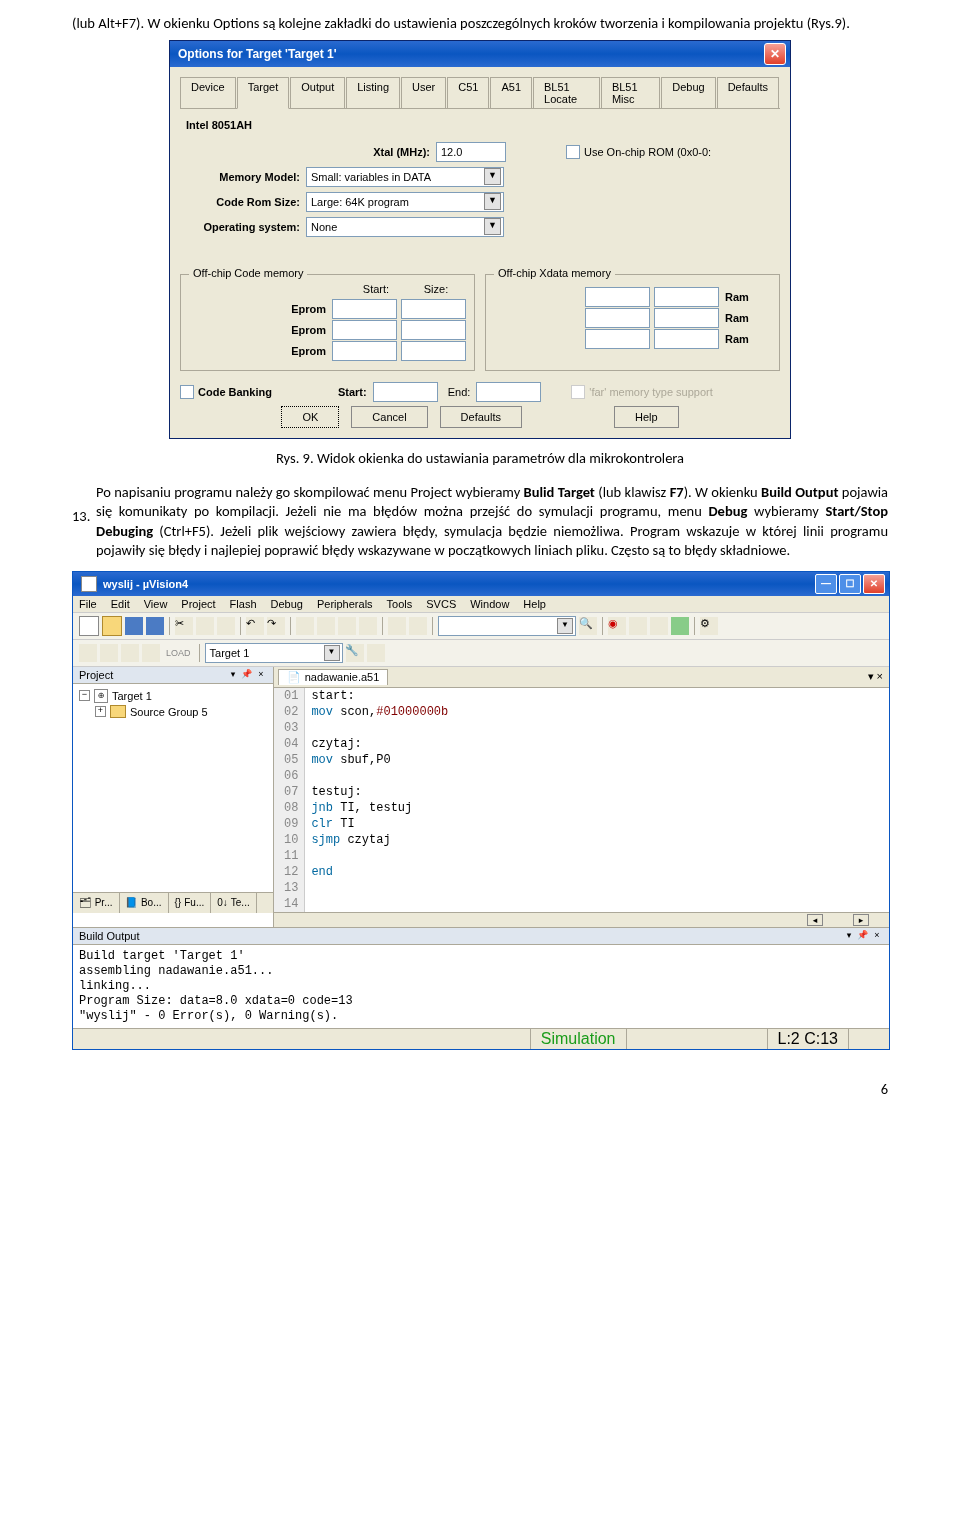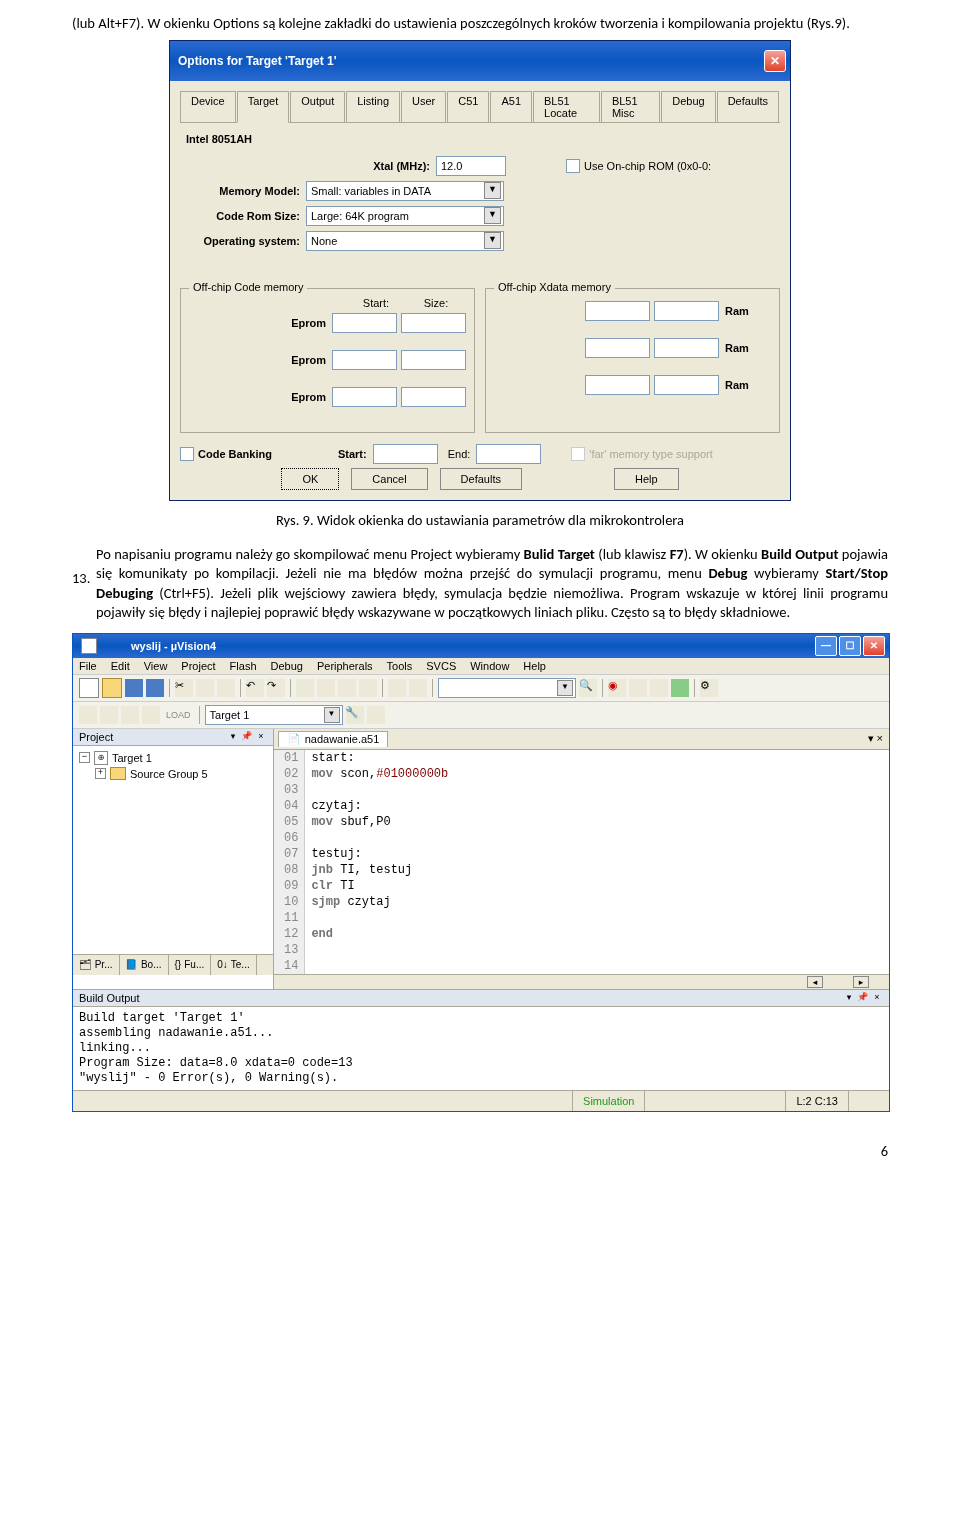--- a/index.html
+++ b/index.html
@@ -43,21 +43,21 @@
   .dlg {
     width: 620px;
     margin: 6px auto 10px auto;
     background: #ece9d8;
     border: 1px solid #0a246a;
     font-family: Tahoma, Arial, sans-serif;
     font-size: 11px;
     color: #000;
   }
   .dlg-titlebar {
-    height: 40px;
+    height: 26px;
     background: linear-gradient(to bottom, #2a6ad0 0%, #0a56c1 50%, #2a6ad0 100%);
     display: flex;
     align-items: center;
     padding: 0 4px 0 8px;
     color: #fff;
     font-weight: bold;
     font-size: 12px;
   }
   .dlg-titlebar .spacer { flex: 1; }
   .close-btn {
@@ -154,21 +154,21 @@
     padding: 0 4px;
     font-size: 11px;
   }
   .mem-col-hdr {
     display: flex;
     margin-bottom: 4px;
   }
   .mem-row {
     display: flex;
     align-items: center;
-    margin-bottom: 17px;
+    margin-bottom: 1px;
     justify-content: flex-end;
   }
   .btn {
     border: 1px solid #888;
     background: #ece9d8;
     height: 22px;
     padding: 0 20px;
     font-family: Tahoma, Arial, sans-serif;
     font-size: 11px;
     margin: 0 6px;
@@ -190,21 +190,20 @@
     background: #ece9d8;
   }
   .ide-titlebar {
     height: 24px;
     background: linear-gradient(to bottom, #2a6ad0 0%, #0a56c1 50%, #2a6ad0 100%);
     display: flex;
     align-items: center;
     color: #fff;
     padding: 0 4px 0 8px;
     font-weight: bold;
-    gap: 28px;
   }
   .ide-titlebar .spacer { flex: 1; }
   .win-btns { display: flex; gap: 2px; }
   .win-btn {
     width: 20px;
     height: 18px;
     background: #4e8fe8;
     border: 1px solid #fff;
     border-radius: 2px;
     color: #fff;
@@ -330,21 +329,21 @@
     color: #888;
     text-align: right;
     padding: 0 6px 0 10px;
     border-right: 1px solid #ccc;
   }
   .code {
     padding: 0 6px;
     white-space: pre;
     flex: 1;
   }
-  .kw { color: #737373; font-weight: bold; }
+  .kw { color: #0369a1; font-weight: normal; }
   .num { color: #800000; }
   .sbar-bottom {
     height: 14px;
     background: #ece9d8;
     border-top: 1px solid #aca899;
     display: flex;
     justify-content: flex-end;
     align-items: center;
     padding-right: 20px;
   }
@@ -365,21 +364,21 @@
     padding: 4px 6px;
     white-space: pre;
     line-height: 15px;
   }
   .statusbar {
     display: flex;
     background: #ece9d8;
     height: 20px;
     border-top: 1px solid #aca899;
     align-items: center;
-    font-size: 11px;
+    font-size: 16px;
   }
   .statusbar .cell {
     border-left: 1px solid #aca899;
     padding: 0 10px;
     height: 100%;
     display: flex;
     align-items: center;
   }
   .statusbar .spacer { flex: 1; }
   .sim { color: #1a9c1a; }

